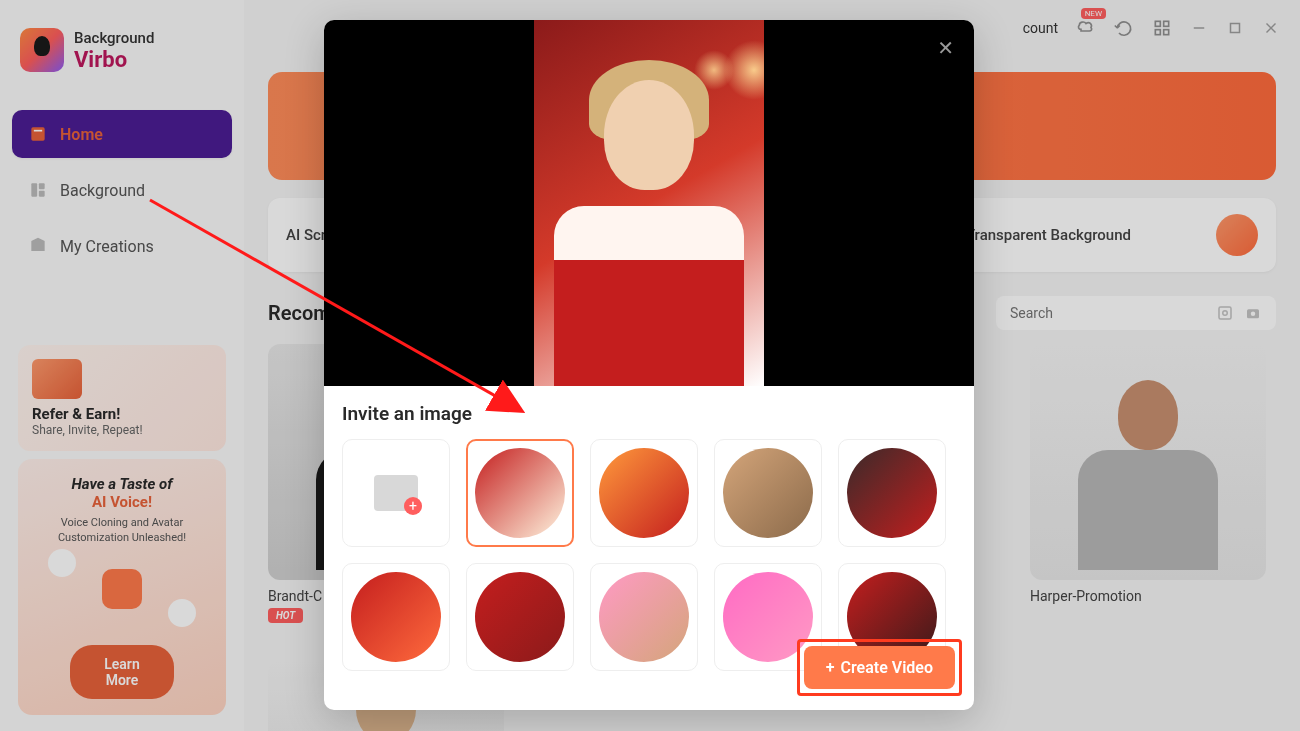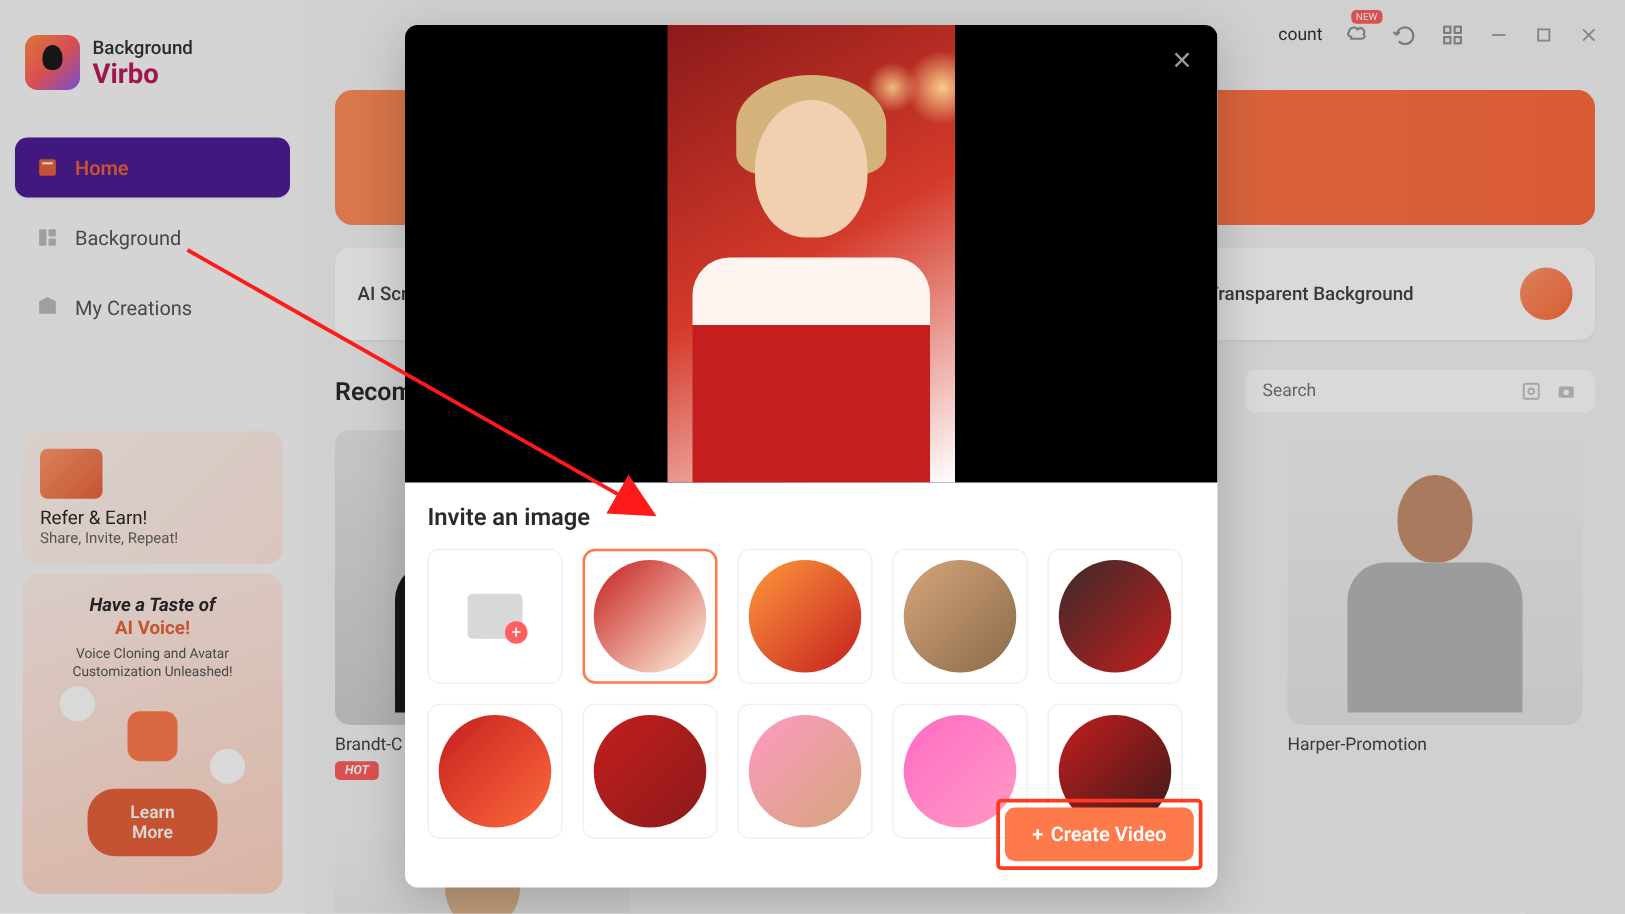--- a/index.html
+++ b/index.html
@@ -15,28 +15,28 @@
 .logo-product { font-size: 22px; font-weight: 700; color: #be185d; }
 
 .nav-item { display: flex; align-items: center; gap: 12px; padding: 14px 16px; border-radius: 10px; margin-bottom: 8px; cursor: pointer; }
 .nav-item.active { background: #4c1d95; box-shadow: 0 1px 3px rgba(0,0,0,0.05); }
 .nav-item.active .nav-label { color: #e8623a; font-weight: 600; }
 .nav-icon { width: 20px; height: 20px; }
 .nav-label { font-size: 16px; color: #555; }
 
 .promo-card { position: absolute; bottom: 280px; left: 18px; width: 208px; background: linear-gradient(135deg, #fff5f0, #ffe8e0); border-radius: 12px; padding: 14px; }
 .promo-gift { width: 50px; height: 40px; background: linear-gradient(135deg,#ff9a6c,#e8623a); border-radius: 6px; margin-bottom: 6px; position: relative; }
-.promo-title { font-size: 15px; font-weight: 400; color: #2a2a2a; }
+.promo-title { font-size: 15px; font-weight: 700; color: #2a2a2a; }
 .promo-sub { font-size: 12px; color: #666; }
 
 .promo-card2 { position: absolute; bottom: 16px; left: 18px; width: 208px; height: 256px; background: linear-gradient(160deg, #fff0eb, #ffd4c2); border-radius: 14px; padding: 16px; text-align: center; }
 .p2-title { font-size: 15px; font-weight: 700; color: #2a2a2a; font-style: italic; }
 .p2-accent { font-size: 15px; font-weight: 700; color: #e8623a; }
 .p2-sub { font-size: 11px; color: #555; margin-top: 4px; line-height: 1.4; }
-.p2-btn { position: absolute; bottom: 30px; left: 50%; transform: translateX(-50%); padding: 11px 32px; background: #e8623a; color: #fff; border-radius: 22px; font-size: 14px; font-weight: 600; border: none; cursor: pointer; }
+.p2-btn { position: absolute; bottom: 16px; left: 50%; transform: translateX(-50%); padding: 11px 32px; background: #e8623a; color: #fff; border-radius: 22px; font-size: 14px; font-weight: 600; border: none; cursor: pointer; }
 .p2-graphic { position: absolute; top: 80px; left: 0; right: 0; height: 100px; }
 .p2-av { width: 28px; height: 28px; border-radius: 50%; background: #fff; position: absolute; }
 .p2-ic { position: absolute; top: 30px; left: 50%; transform: translateX(-50%); width: 40px; height: 40px; border-radius: 10px; background: #ff7a4a; }
 
 
 .topbar { position: absolute; top: 0; left: 244px; right: 0; height: 56px; display: flex; align-items: center; justify-content: flex-end; padding: 0 20px; gap: 18px; background: #f5f5f5; }
 .topbar-label { font-size: 14px; color: #333; }
 .topbar-icon { width: 20px; height: 20px; cursor: pointer; opacity: 0.7; }
 .new-badge { position: absolute; top: -8px; right: -10px; font-size: 8px; background: #ff5e5e; color: #fff; padding: 1px 4px; border-radius: 4px; }
 .win-ctrl { width: 18px; height: 18px; cursor: pointer; opacity: 0.6; }

